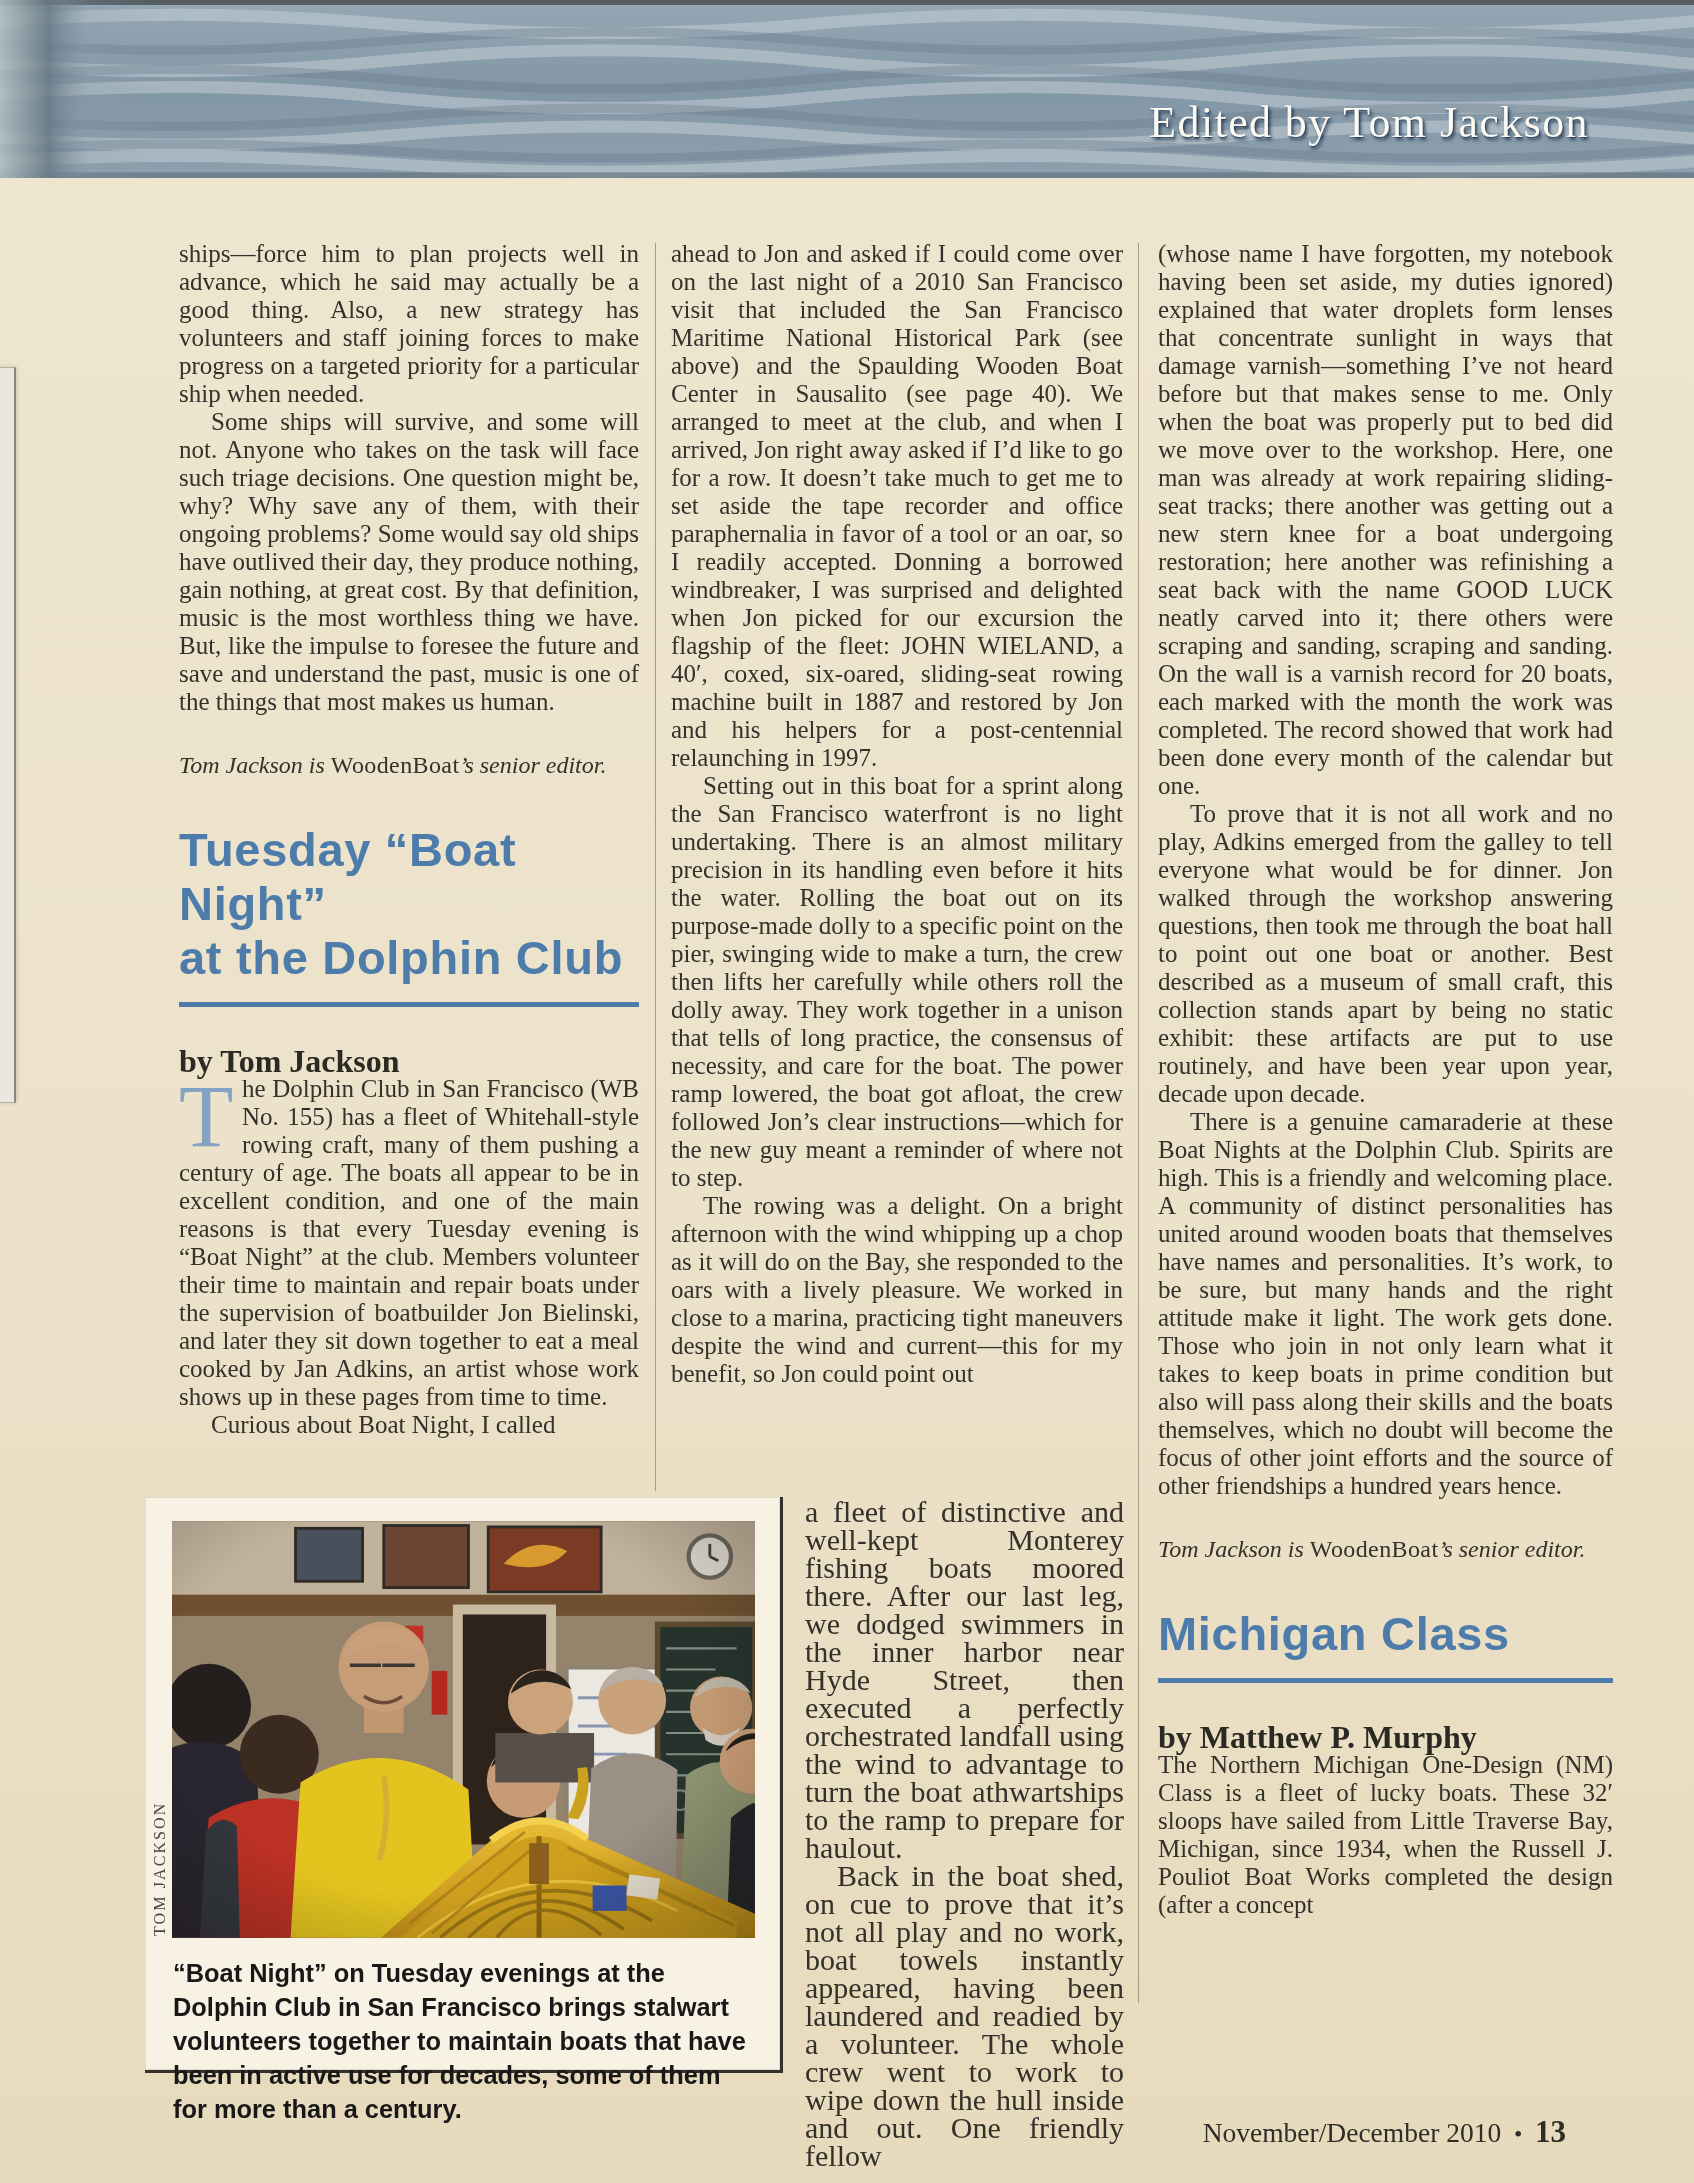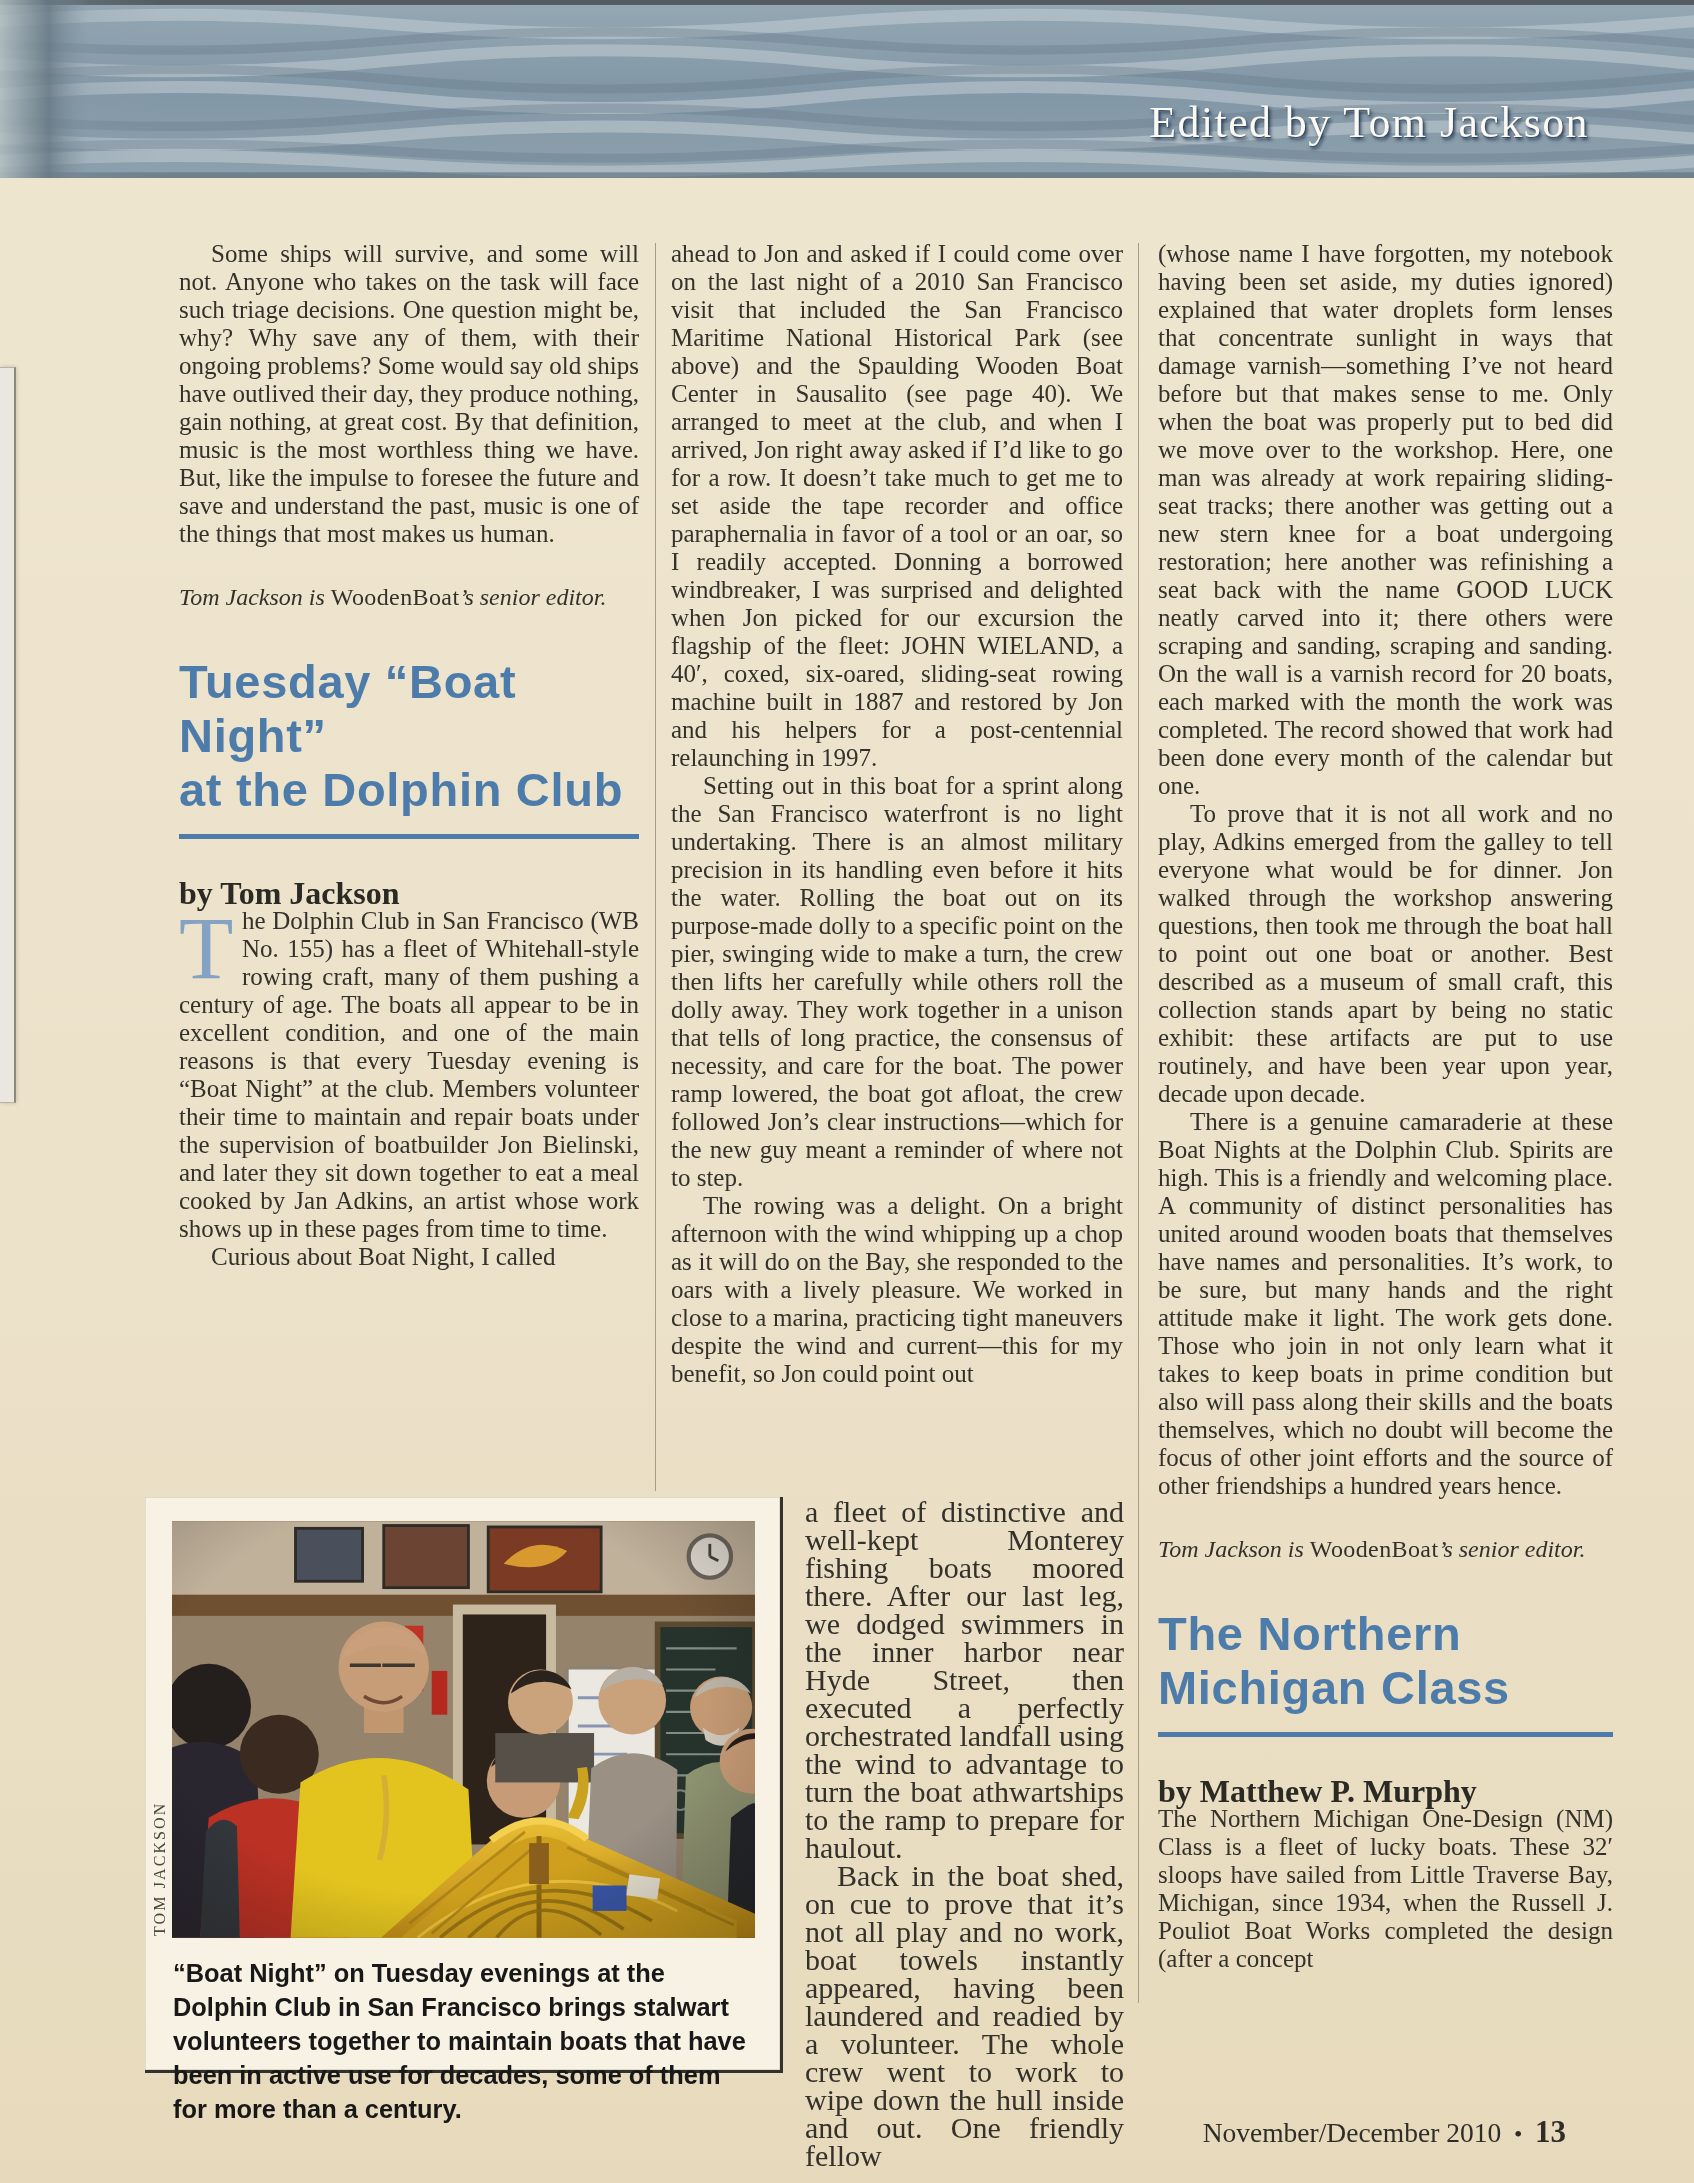--- a/index.html
+++ b/index.html
@@ -99,20 +99,21 @@
     </svg>
     <div class="banner-title">Edited by Tom Jackson</div>
   </div>
 
   <div class="page-sliver"></div>
 
   <div class="vrule" id="r1"></div>
   <div class="vrule" id="r2"></div>
 
   <div class="col" id="col1">
+    <p>ships—force him to plan projects well in advance, which he said may actually be a good thing. Also, a new strategy has volunteers and staff joining forces to make progress on a targeted priority for a particular ship when needed.</p>
     <p class="ind">Some ships will survive, and some will not. Anyone who takes on the task will face such triage decisions. One question might be, why? Why save any of them, with their ongoing problems? Some would say old ships have outlived their day, they produce nothing, gain nothing, at great cost. By that definition, music is the most worthless thing we have. But, like the impulse to foresee the future and save and understand the past, music is one of the things that most makes us human.</p>
     <div class="ednote">
       <span>Tom Jackson is </span><span class="brand">WoodenBoat</span><span>’s senior editor.</span>
     </div>
     <div class="art-head">
       <span style="display:block">Tuesday “Boat Night”</span>
       <span style="display:block">at the Dolphin Club</span>
     </div>
     <div class="art-rule"></div>
     <div class="byline">by Tom Jackson</div>
@@ -132,21 +133,20 @@
   </div>
 
   <div class="col" id="col3">
     <p>(whose name I have forgotten, my notebook having been set aside, my duties ignored) explained that water droplets form lenses that concentrate sunlight in ways that damage varnish—something I’ve not heard before but that makes sense to me. Only when the boat was properly put to bed did we move over to the workshop. Here, one man was already at work repairing sliding-seat tracks; there another was getting out a new stern knee for a boat undergoing restoration; here another was refinishing a seat back with the name GOOD LUCK neatly carved into it; there others were scraping and sanding, scraping and sanding. On the wall is a varnish record for 20 boats, each marked with the month the work was completed. The record showed that work had been done every month of the calendar but one.</p>
     <p class="ind">To prove that it is not all work and no play, Adkins emerged from the galley to tell everyone what would be for dinner. Jon walked through the workshop answering questions, then took me through the boat hall to point out one boat or another. Best described as a museum of small craft, this collection stands apart by being no static exhibit: these artifacts are put to use routinely, and have been year upon year, decade upon decade.</p>
     <p class="ind">There is a genuine camaraderie at these Boat Nights at the Dolphin Club. Spirits are high. This is a friendly and welcoming place. A community of distinct personalities has united around wooden boats that themselves have names and personalities. It’s work, to be sure, but many hands and the right attitude make it light. The work gets done. Those who join in not only learn what it takes to keep boats in prime condition but also will pass along their skills and the boats themselves, which no doubt will become the focus of other joint efforts and the source of other friendships a hundred years hence.</p>
     <div class="ednote">
       <span>Tom Jackson is </span><span class="brand">WoodenBoat</span><span>’s senior editor.</span>
     </div>
     <div class="art-head">
-      <span style="display:block">The Northern</span>
       <span style="display:block">Michigan Class</span>
     </div>
     <div class="art-rule"></div>
     <div class="byline">by Matthew P. Murphy</div>
     <p class="lead">The Northern Michigan One-Design (NM) Class is a fleet of lucky boats. These 32′ sloops have sailed from Little Traverse Bay, Michigan, since 1934, when the Russell J. Pouliot Boat Works completed the design (after a concept</p>
   </div>
 
   <div id="photoCard">
     <div class="credit">TOM JACKSON</div>
     <div class="photo">

